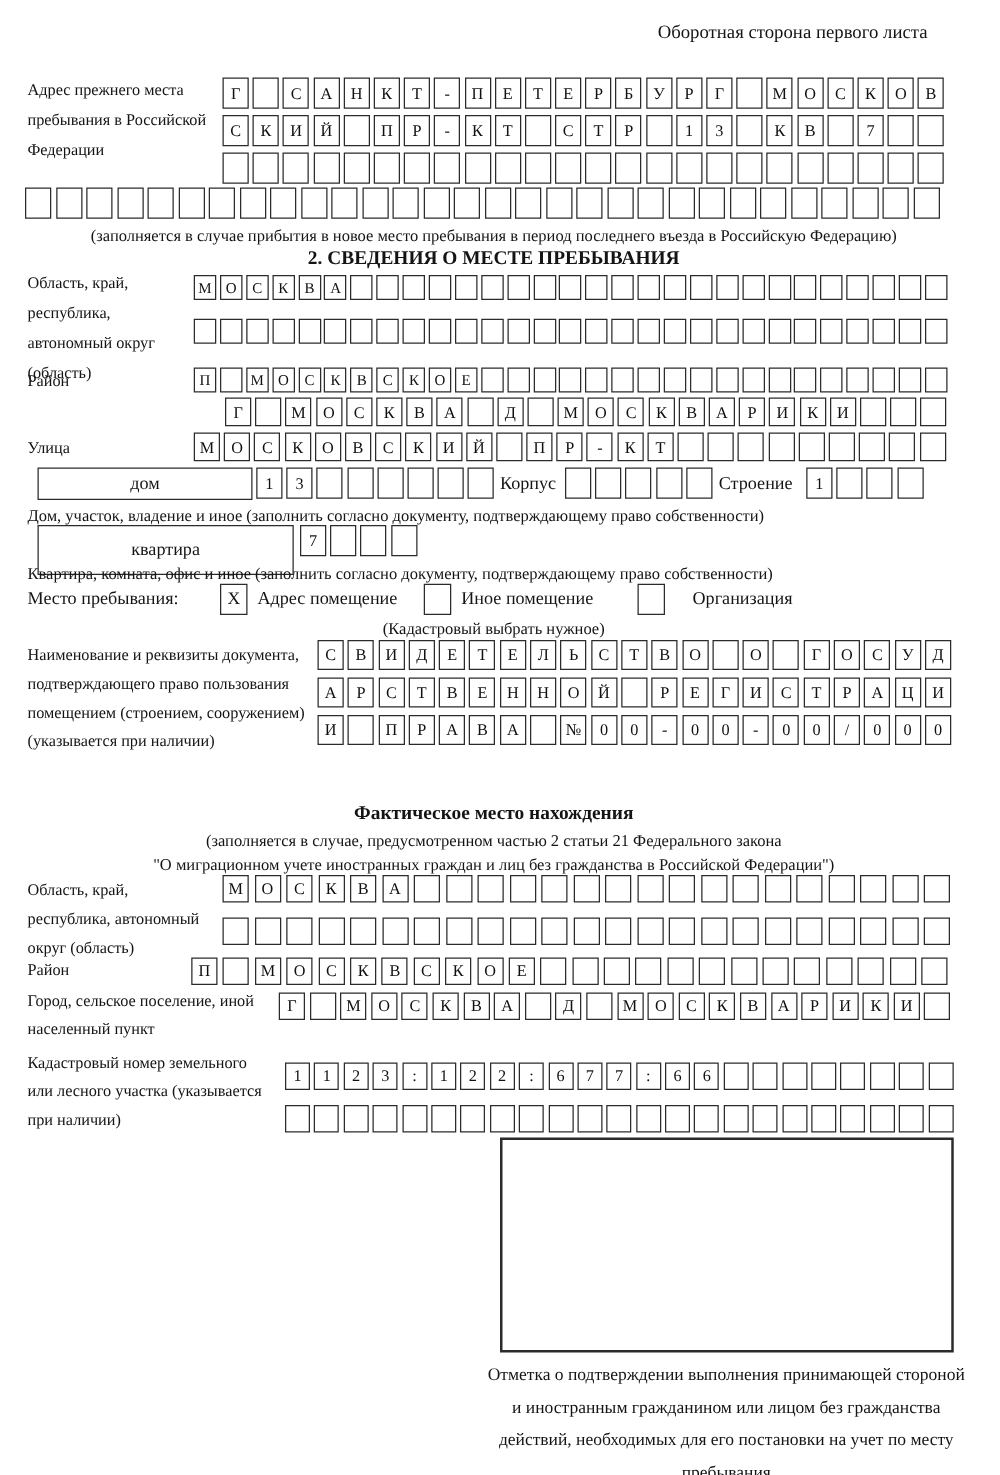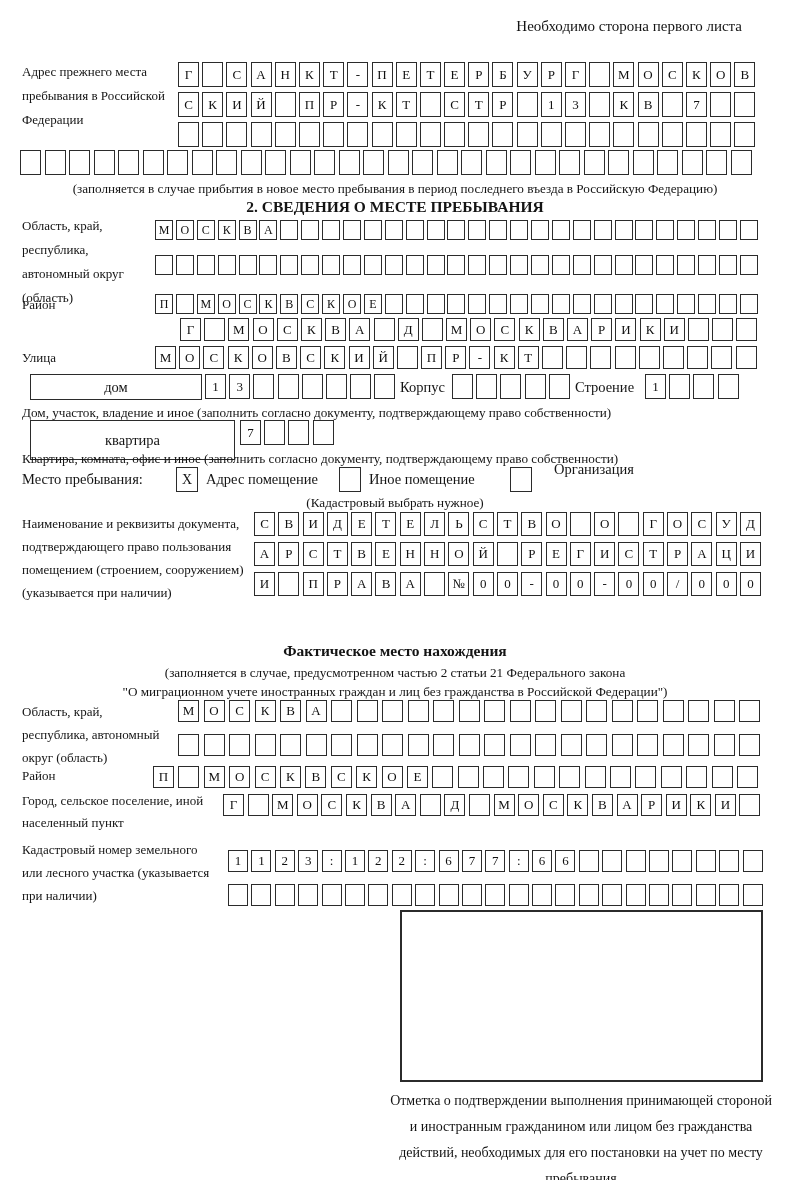--- a/index.html
+++ b/index.html
@@ -28,21 +28,21 @@
         border:2px solid #2b2b2b;box-sizing:border-box;background:#fff;}
   .stampnote{position:absolute;left:385px;top:1088px;width:392px;
         font-size:14px;line-height:26px;text-align:center;}
   .hdr{position:absolute;top:18px;right:58px;font-size:15px;}
 </style>
 </head>
 <body>
 
 <div class="page">
 
-  <div class="hdr">Необходимо сторона первого листа</div>
+  <div class="hdr">Оборотная сторона первого листа</div>
 
   <div class="lbl" style="top:60px;left:22px;width:150px;">Адрес прежнего места пребывания в Российской Федерации</div>
   <div class="cellrow cw21 h25 g32" style="left:178px;top:62px;">
       <span class="cell">Г</span>
       <span class="cell"></span>
       <span class="cell">С</span>
       <span class="cell">А</span>
       <span class="cell">Н</span>
       <span class="cell">К</span>
       <span class="cell">Т</span>
@@ -342,21 +342,21 @@
     </div>
   <div class="note" style="top:450px;left:22px;">Квартира, комната, офис и иное (заполнить согласно документу, подтверждающему право собственности)</div>
 
   <div>
     <div class="inline-lbl" style="left:22px;top:466px;">Место пребывания:</div>
     <div class="chk" style="left:176px;top:467px;">X</div>
     <div class="inline-lbl" style="left:206px;top:466px;">Адрес помещение</div>
     <div class="chk" style="left:339px;top:467px;"></div>
     <div class="inline-lbl" style="left:369px;top:466px;">Иное помещение</div>
     <div class="chk" style="left:510px;top:467px;"></div>
-    <div class="inline-lbl" style="left:554px;top:456px;">Организация</div>
+    <div class="inline-lbl" style="left:554px;top:466px;">Организация</div>
   </div>
   <div class="note cnote" style="top:494px;">(Кадастровый выбрать нужное)</div>
 
   <div class="lbl lh23" style="top:512px;left:22px;width:228px;">Наименование и реквизиты документа, подтверждающего право пользования помещением (строением, сооружением) (указывается при наличии)</div>
   <div class="cellrow cw21 h24 g33" style="left:254px;top:512px;">
       <span class="cell">С</span>
       <span class="cell">В</span>
       <span class="cell">И</span>
       <span class="cell">Д</span>
       <span class="cell">Е</span>

